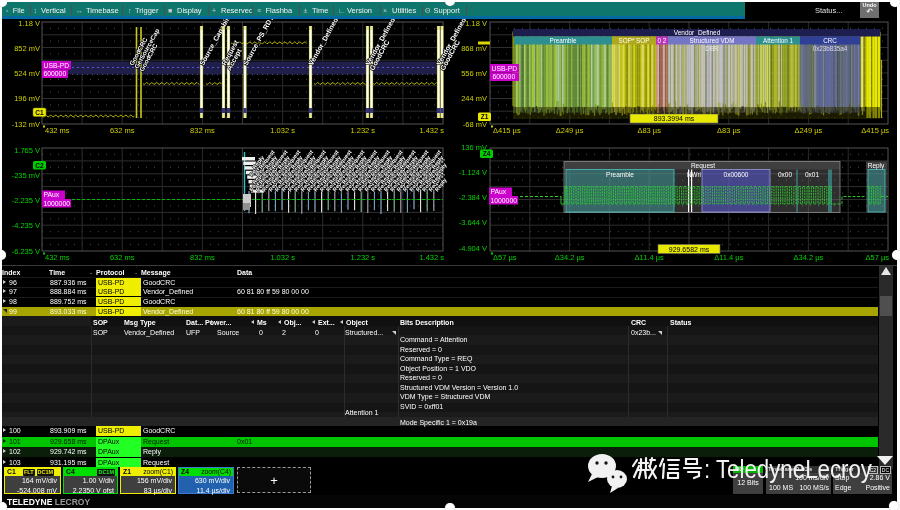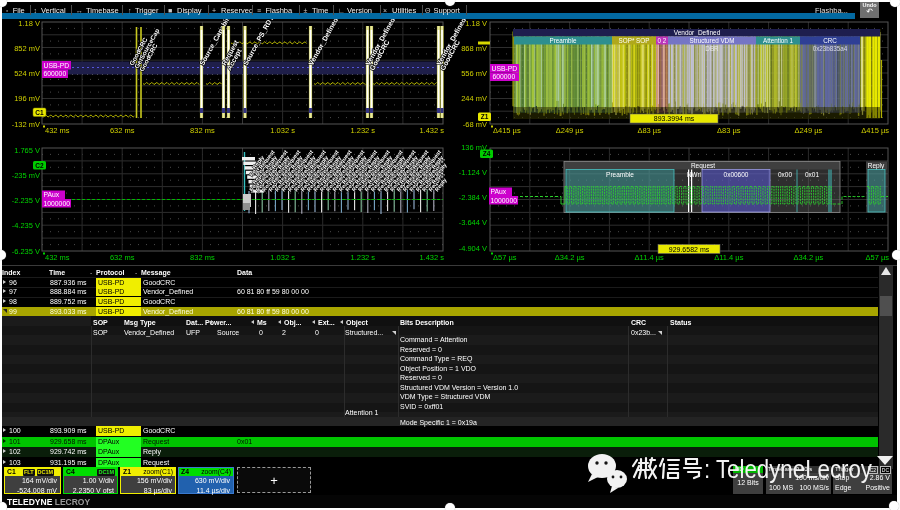--- a/index.html
+++ b/index.html
@@ -923,21 +923,21 @@
 <line x1="490" y1="197" x2="888" y2="197" stroke="#1a7a1a" stroke-width="0.6" stroke-dasharray="1,3"></line>
 <rect x="658" y="244.5" width="62" height="9" fill="#e8e800" stroke="#666" stroke-width="0.6"></rect>
 <text x="689" y="251.7" font-size="7" fill="#000" text-anchor="middle">929.6582 ms</text>
 <rect x="489" y="187.5" width="23" height="8.5" fill="#cc00cc"></rect>
 <text x="490.5" y="194.3" font-size="6.8" fill="#fff">PAux</text>
 <rect x="489" y="196" width="29" height="8.5" fill="#cc00cc"></rect>
 <text x="490.5" y="202.8" font-size="6.8" fill="#fff">1000000</text>
 <rect x="480" y="149.5" width="13" height="8.5" rx="1.5" fill="#00cc00"></rect>
 <text x="486.5" y="156.3" font-size="6.5" font-weight="bold" fill="#000" text-anchor="middle">Z4</text>
 </svg>
-<div style="position:absolute;left:2px;top:2px;width:853px;height:17px;background:#000000;z-index:3;border-bottom:6px solid #0369a1">
+<div style="position:absolute;left:2px;top:2px;width:743px;height:17px;background:#0f766e;z-index:3;border-bottom:3px solid #0369a1">
 <span style="position:absolute;left:4px;top:2px;color:#c8c8c8;font-size:7px;line-height:13px">▫</span>
 <span style="position:absolute;left:10.7px;top:2px;color:#f2f2f2;font-size:7.5px;line-height:13px;white-space:nowrap">File</span>
 <span style="position:absolute;left:31.4px;top:2px;color:#c8c8c8;font-size:7px;line-height:13px">↕</span>
 <span style="position:absolute;left:39px;top:2px;color:#f2f2f2;font-size:7.5px;line-height:13px;white-space:nowrap">Vertical</span>
 <span style="position:absolute;left:74px;top:2px;color:#c8c8c8;font-size:7px;line-height:13px">↔</span>
 <span style="position:absolute;left:84px;top:2px;color:#f2f2f2;font-size:7.5px;line-height:13px;white-space:nowrap">Timebase</span>
 <span style="position:absolute;left:126px;top:2px;color:#c8c8c8;font-size:7px;line-height:13px">↑</span>
 <span style="position:absolute;left:133px;top:2px;color:#f2f2f2;font-size:7.5px;line-height:13px;white-space:nowrap">Trigger</span>
 <span style="position:absolute;left:166px;top:2px;color:#c8c8c8;font-size:7px;line-height:13px">■</span>
 <span style="position:absolute;left:175px;top:2px;color:#f2f2f2;font-size:7.5px;line-height:13px;white-space:nowrap">Display</span>
@@ -957,21 +957,21 @@
 <span style="position:absolute;left:69.4px;top:3px;width:1px;height:10px;background:#4e4e4e"></span>
 <span style="position:absolute;left:120.4px;top:3px;width:1px;height:10px;background:#4e4e4e"></span>
 <span style="position:absolute;left:161.6px;top:3px;width:1px;height:10px;background:#4e4e4e"></span>
 <span style="position:absolute;left:206.4px;top:3px;width:1px;height:10px;background:#4e4e4e"></span>
 <span style="position:absolute;left:250.2px;top:3px;width:1px;height:10px;background:#4e4e4e"></span>
 <span style="position:absolute;left:296.9px;top:3px;width:1px;height:10px;background:#4e4e4e"></span>
 <span style="position:absolute;left:331.3px;top:3px;width:1px;height:10px;background:#4e4e4e"></span>
 <span style="position:absolute;left:378px;top:3px;width:1px;height:10px;background:#4e4e4e"></span>
 <span style="position:absolute;left:419.7px;top:3px;width:1px;height:10px;background:#4e4e4e"></span>
 <span style="position:absolute;left:464px;top:3px;width:1px;height:10px;background:#4e4e4e"></span>
-<span style="position:absolute;left:813px;top:2px;color:#e0e0e0;font-size:7.5px;line-height:13px">Flashba...</span>
+<span style="position:absolute;left:813px;top:2px;color:#e0e0e0;font-size:7.5px;line-height:13px">Status...</span>
 <div style="position:absolute;left:858px;top:0px;width:19px;height:16px;background:#6f6f6f;text-align:center">
         <div style="color:#fff;font-size:5.5px;font-weight:bold;line-height:7px">Undo</div>
         <div style="color:#fff;font-size:8px;line-height:6px">↶</div>
       </div>
 </div>
 <div style="position:absolute;left:0px;top:265px;width:900px;height:203px;background:#000;z-index:3;font-size:7px;color:#fff">
 <div style="position:absolute;left:0;top:0;width:900px;height:1px;background:#3a3a3a"></div>
 <div style="position:absolute;left:2px;top:3px;height:9px;color:#fff;font-size:7px;line-height:9px;font-weight:bold;text-align:left;white-space:nowrap">Index</div>
 <div style="position:absolute;left:49px;top:3px;height:9px;color:#fff;font-size:7px;line-height:9px;font-weight:bold;text-align:left;white-space:nowrap">Time</div>
 <div style="position:absolute;left:90px;top:3px;height:9px;color:#aaa;font-size:7px;line-height:9px;text-align:left;white-space:nowrap">-</div>

